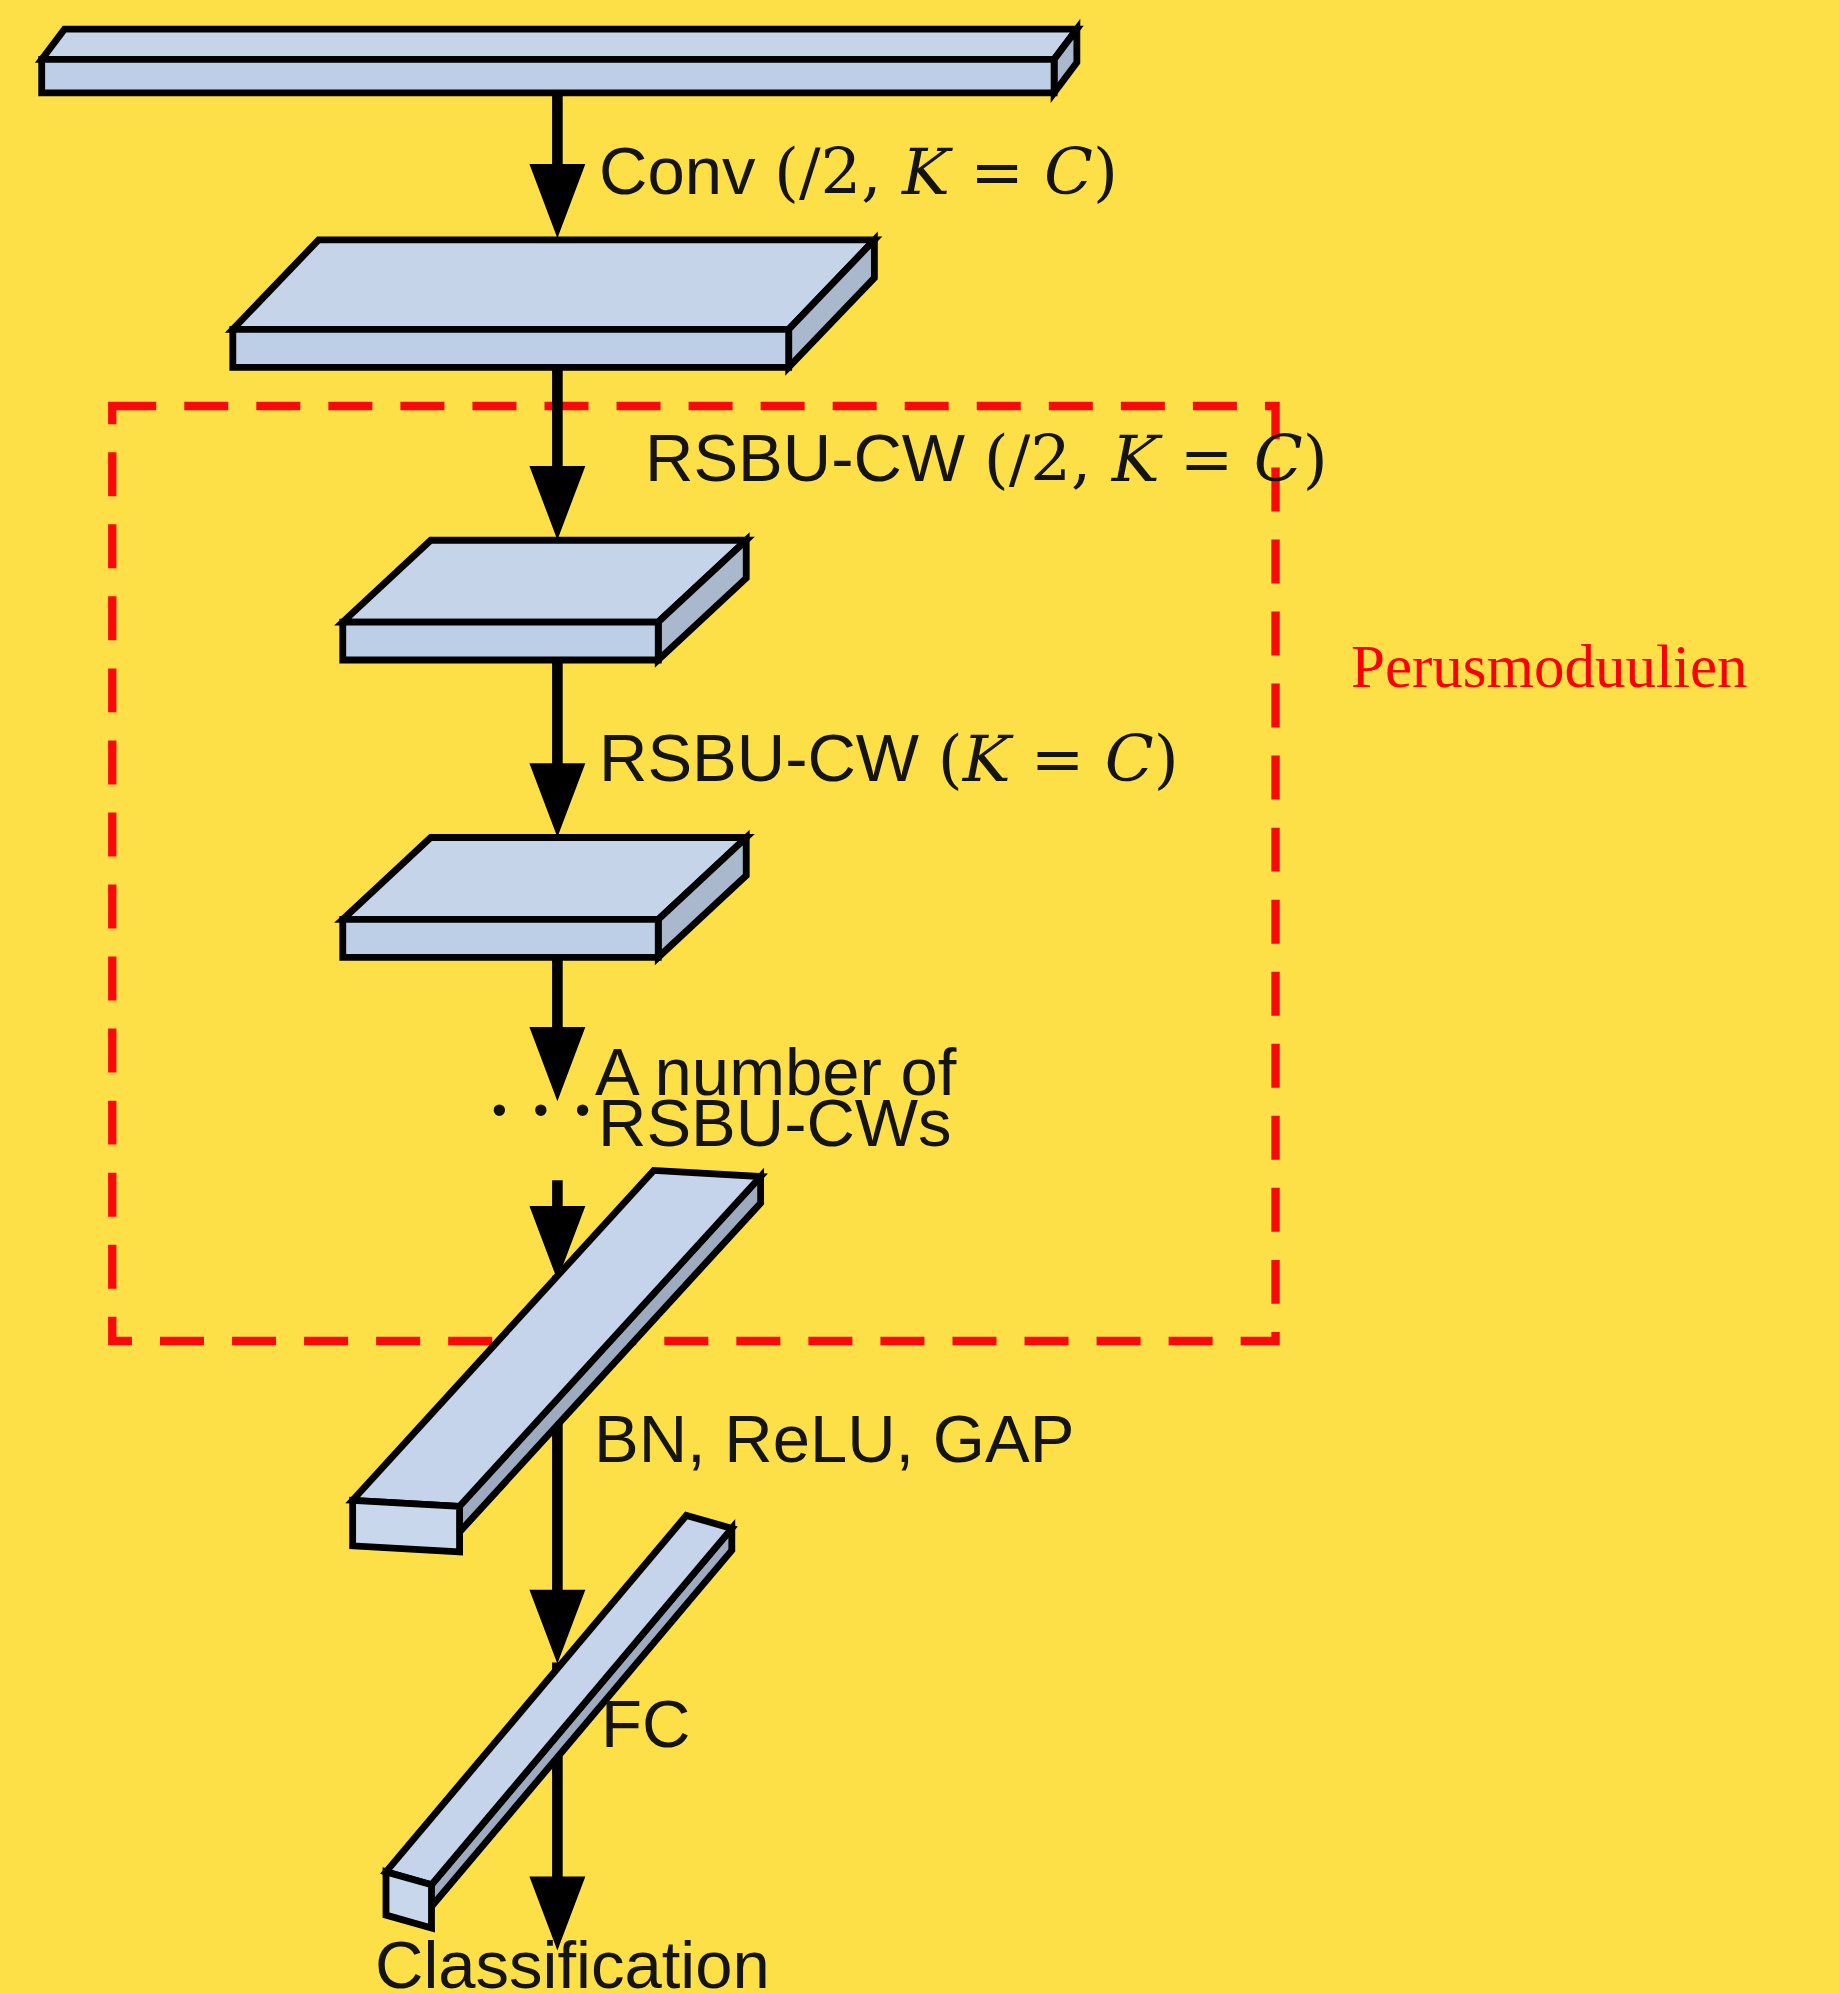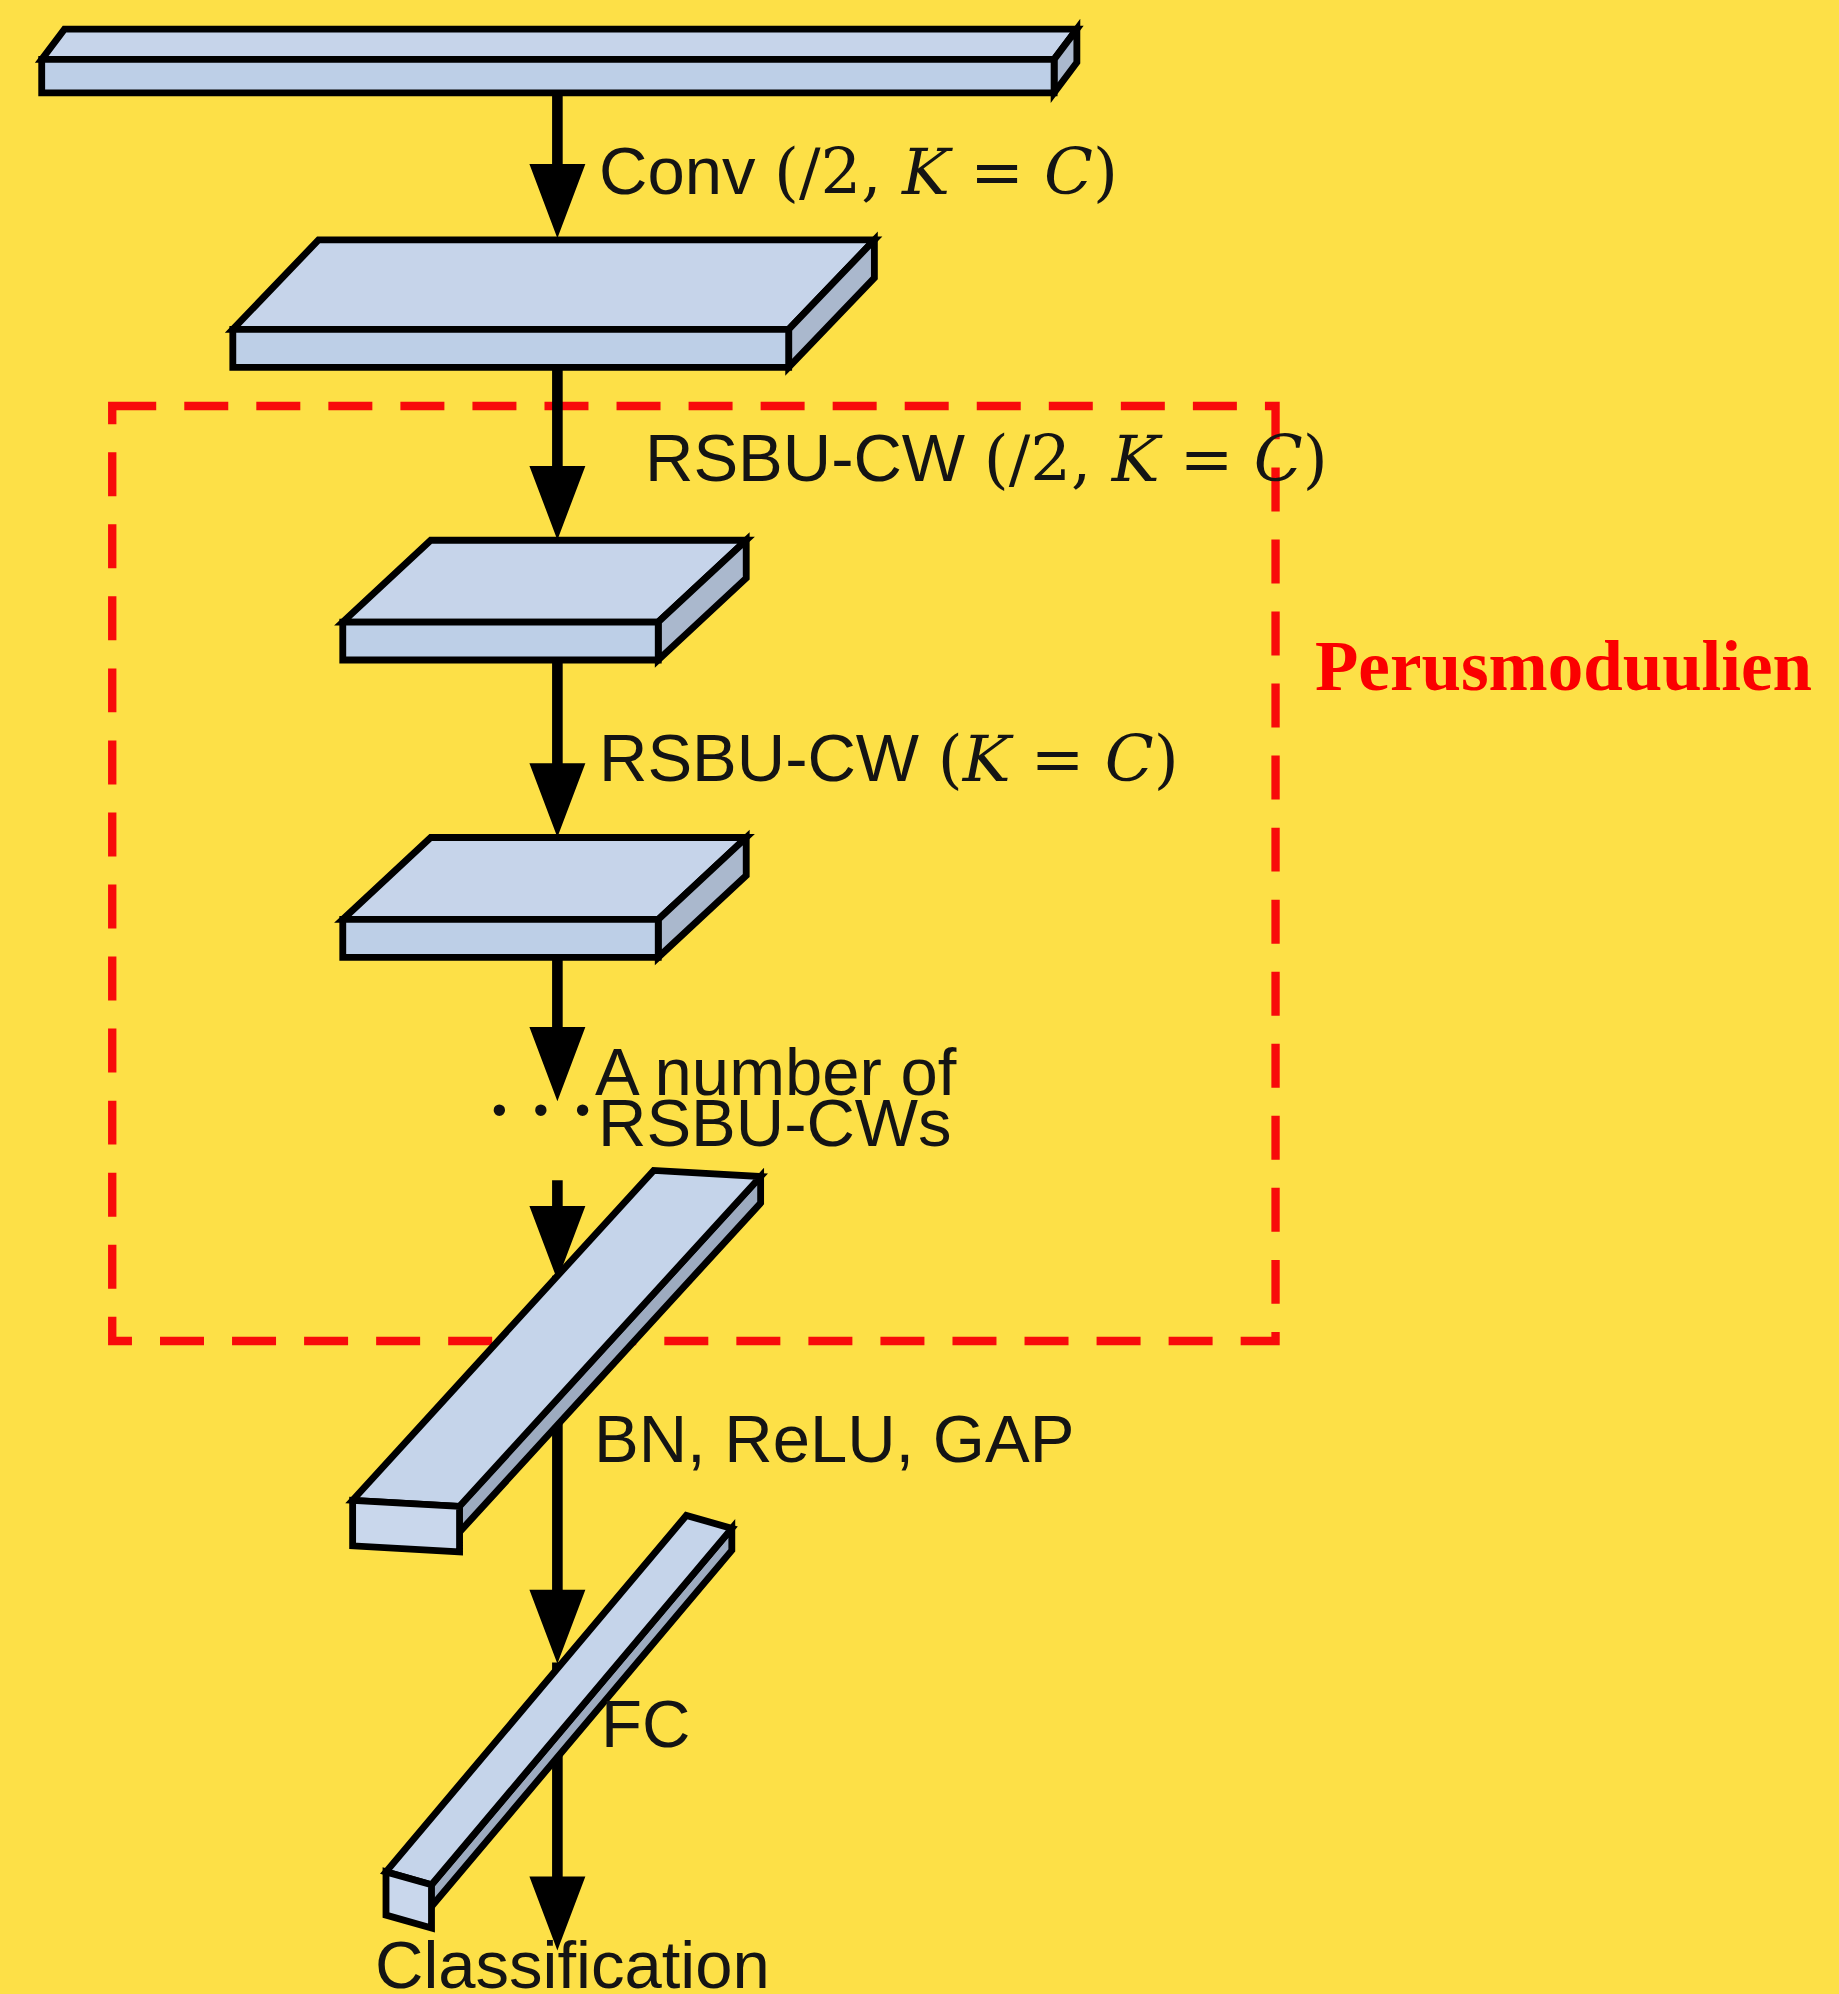--- a/index.html
+++ b/index.html
@@ -23,24 +23,24 @@
   .lbl .mi{font-family:"DejaVu Serif", serif;font-size:64px;font-style:italic;}
   .dots{
     position:absolute;
     font-size:42px;
     line-height:1;
     letter-spacing:7.6px;
     color:#111111;
   }
   .note{
     position:absolute;
-    left:1315px;top:624px;
+    left:1351px;top:624px;
     font-family:"Liberation Serif", serif;
-    font-weight:bold;
-    font-size:71px;
+    font-weight:normal;
+    font-size:61px;
     line-height:85px;
     white-space:nowrap;
   }
 </style>
 </head>
 <body>
 
 <div id="stage">
 
   <svg id="shapes" width="1839" height="1995" viewBox="0 0 2425 2630" xmlns="http://www.w3.org/2000/svg">

